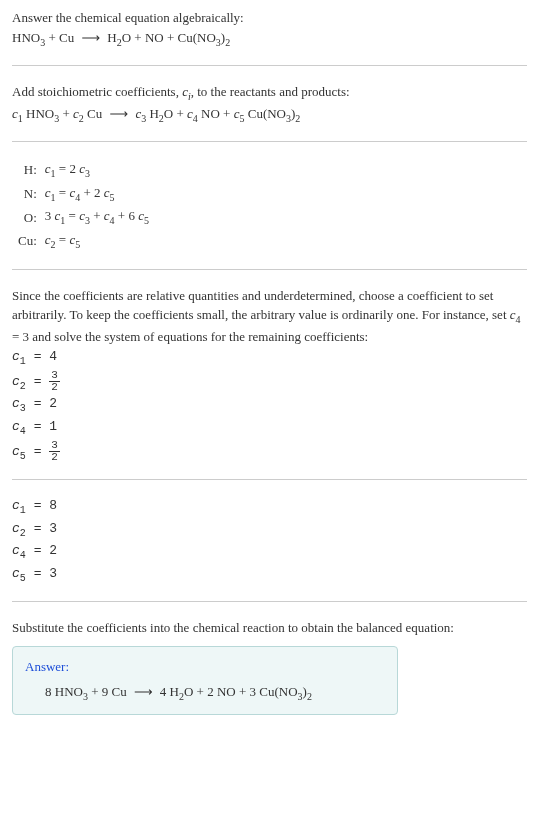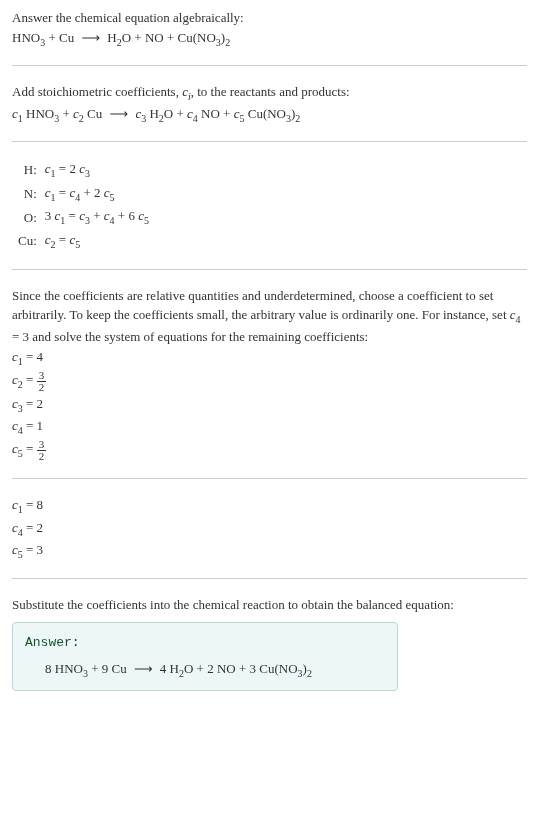--- a/index.html
+++ b/index.html
@@ -56,29 +56,29 @@
     }
     .answer-box {
       background: #eef7f7;
       border: 1px solid #b8d8d8;
       border-radius: 4px;
       padding: 10px 12px;
       margin-top: 8px;
       width: 360px;
     }
     .answer-label {
-      color: #14532d;
+      color: #1d4ed8;
       margin-bottom: 6px;
-      font-family: Liberation Mono, monospace;
     }
     .answer-eq {
       padding-left: 20px;
     }
     .coef-line {
       margin: 1px 0;
+      font-family: Liberation Mono, monospace;
     }
     .arrow {
       padding: 0 4px;
     }
   </style>
 </head>
 <body>
 
 <div class="section">
   <div>Answer the chemical equation algebraically:</div>
@@ -133,20 +133,21 @@
   <div class="coef-line"><span class="italic">c</span><span class="sub">2</span><span> = </span><span class="frac"><span class="num">3</span><span class="den">2</span></span></div>
   <div class="coef-line"><span class="italic">c</span><span class="sub">3</span><span> = 2</span></div>
   <div class="coef-line"><span class="italic">c</span><span class="sub">4</span><span> = 1</span></div>
   <div class="coef-line"><span class="italic">c</span><span class="sub">5</span><span> = </span><span class="frac"><span class="num">3</span><span class="den">2</span></span></div>
 </div>
 
 <hr>
 
 <div class="section">
   <div class="coef-line"><span class="italic">c</span><span class="sub">1</span><span> = 8</span></div>
+  <div class="coef-line"><span class="italic">c</span><span class="sub">2</span><span> = 3</span></div>
   <div class="coef-line"><span class="italic">c</span><span class="sub">4</span><span> = 2</span></div>
   <div class="coef-line"><span class="italic">c</span><span class="sub">5</span><span> = 3</span></div>
 </div>
 
 <hr>
 
 <div class="section">
   <div>Substitute the coefficients into the chemical reaction to obtain the balanced equation:</div>
   <div class="answer-box">
     <div class="answer-label">Answer:</div>

